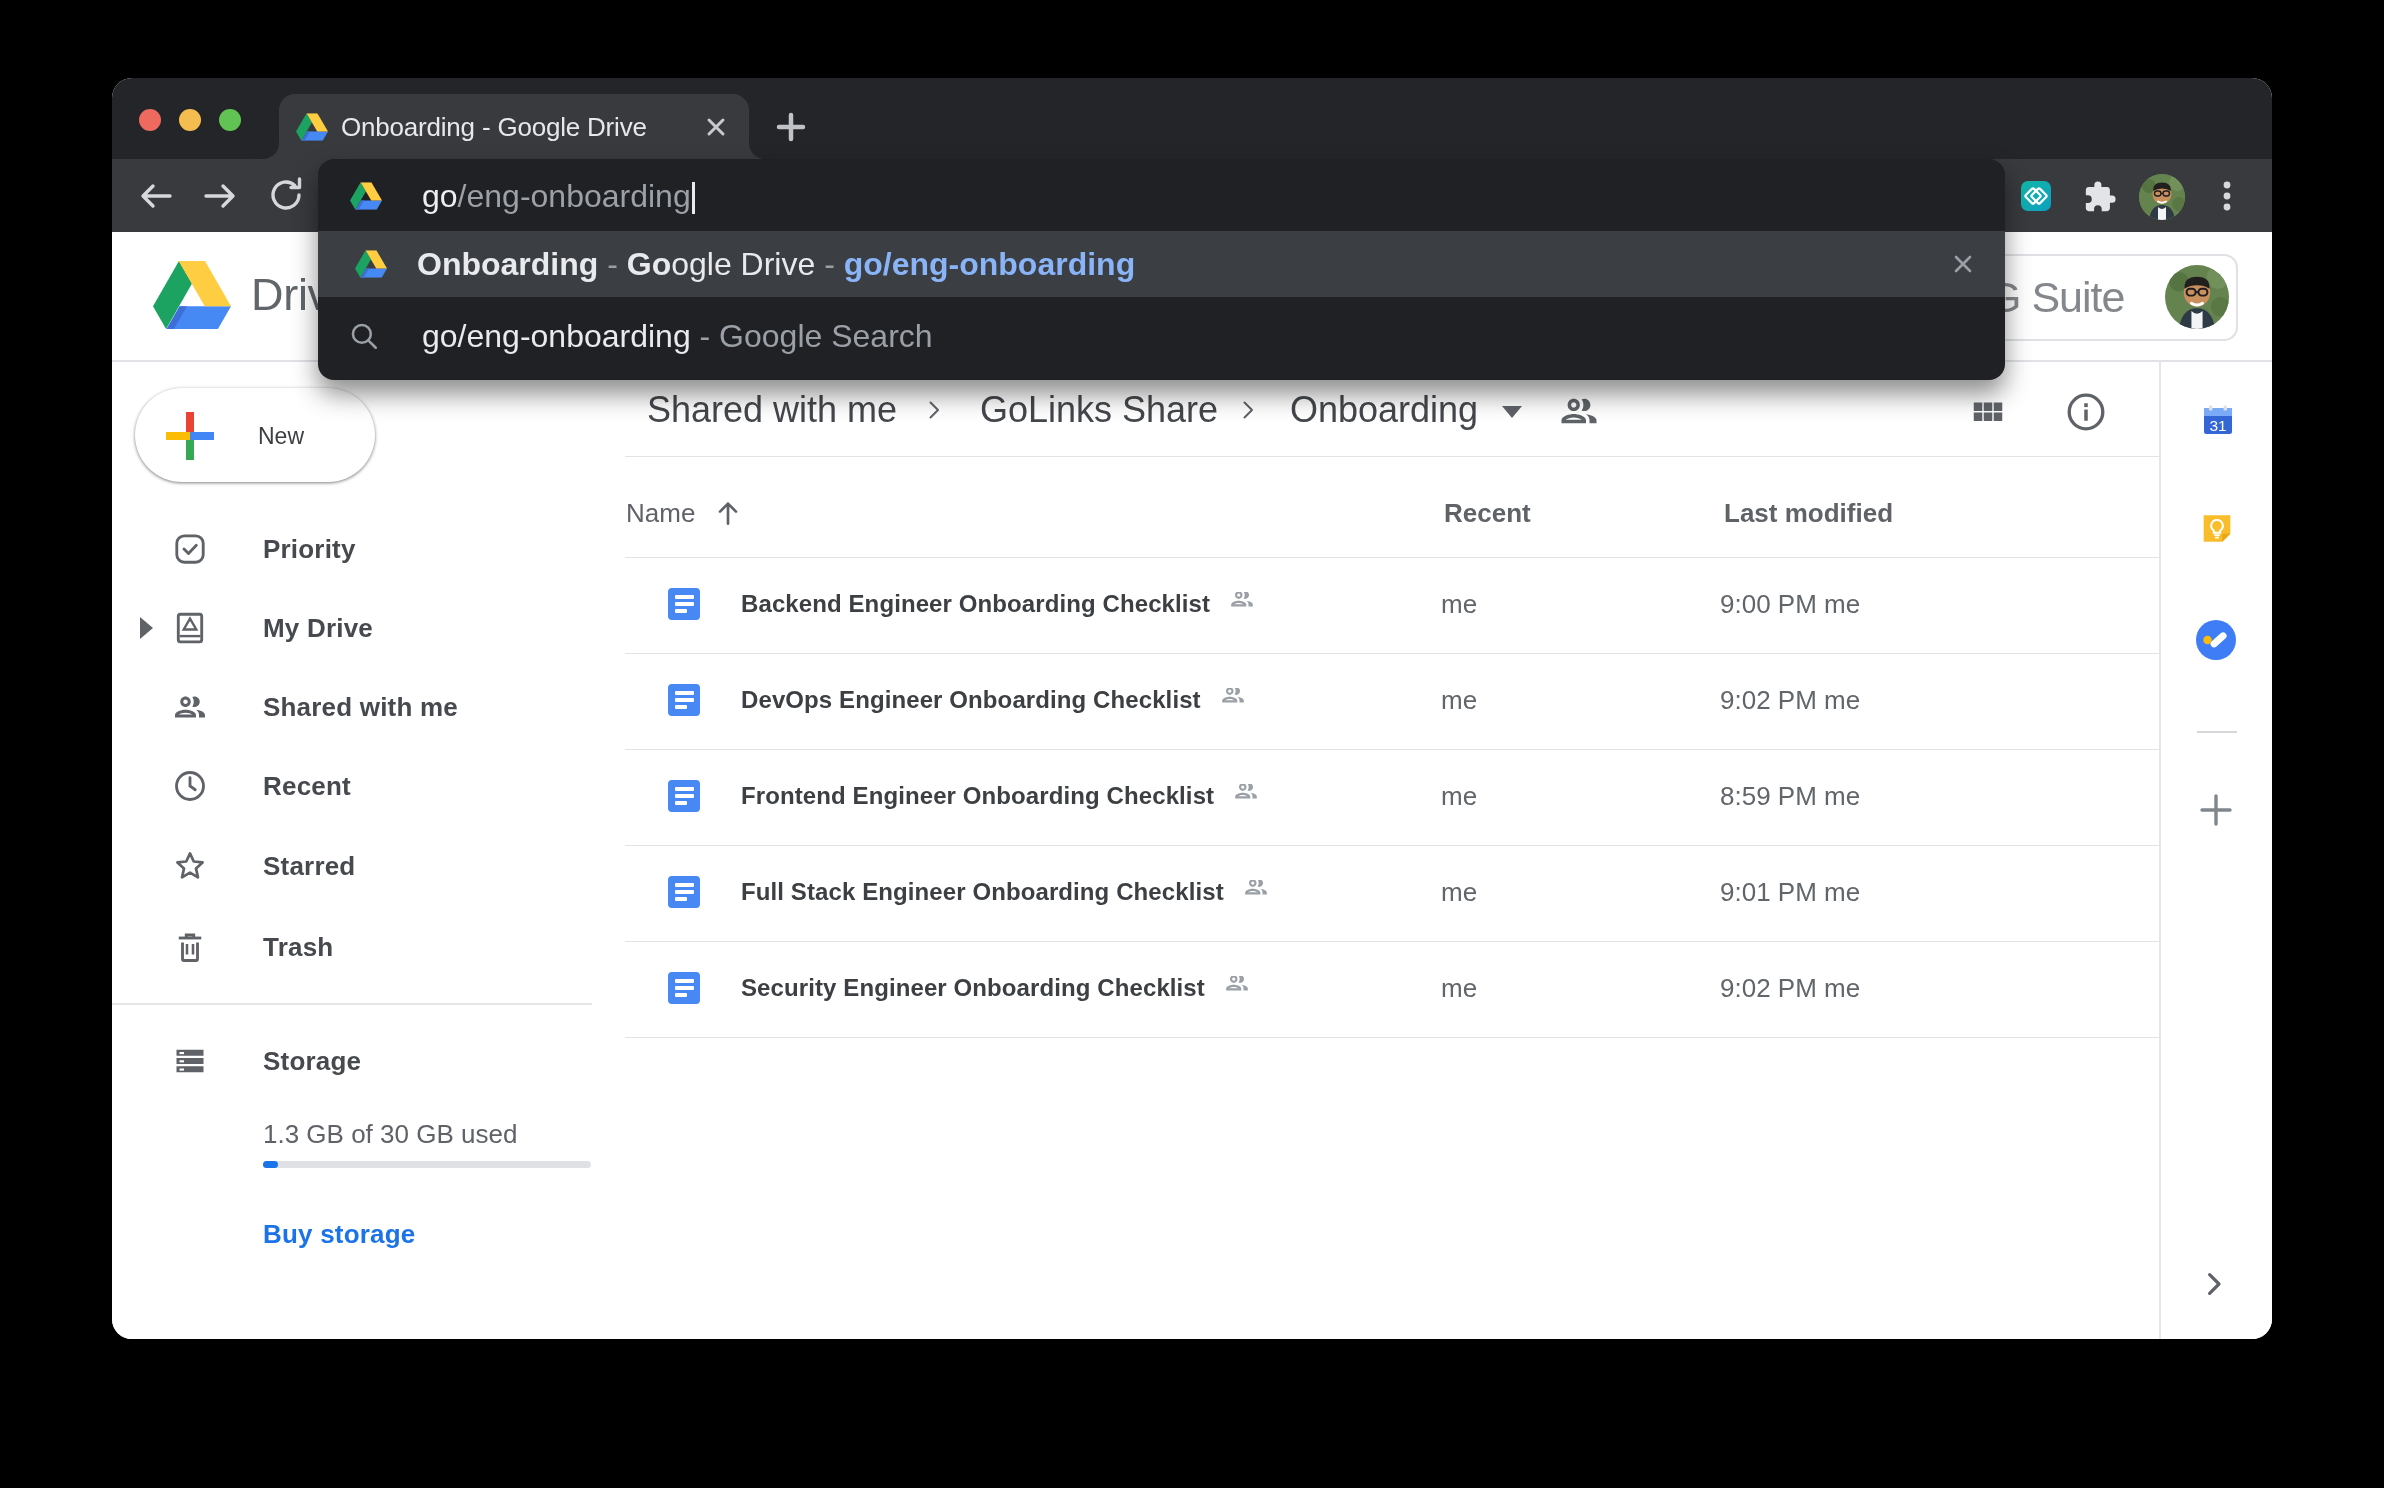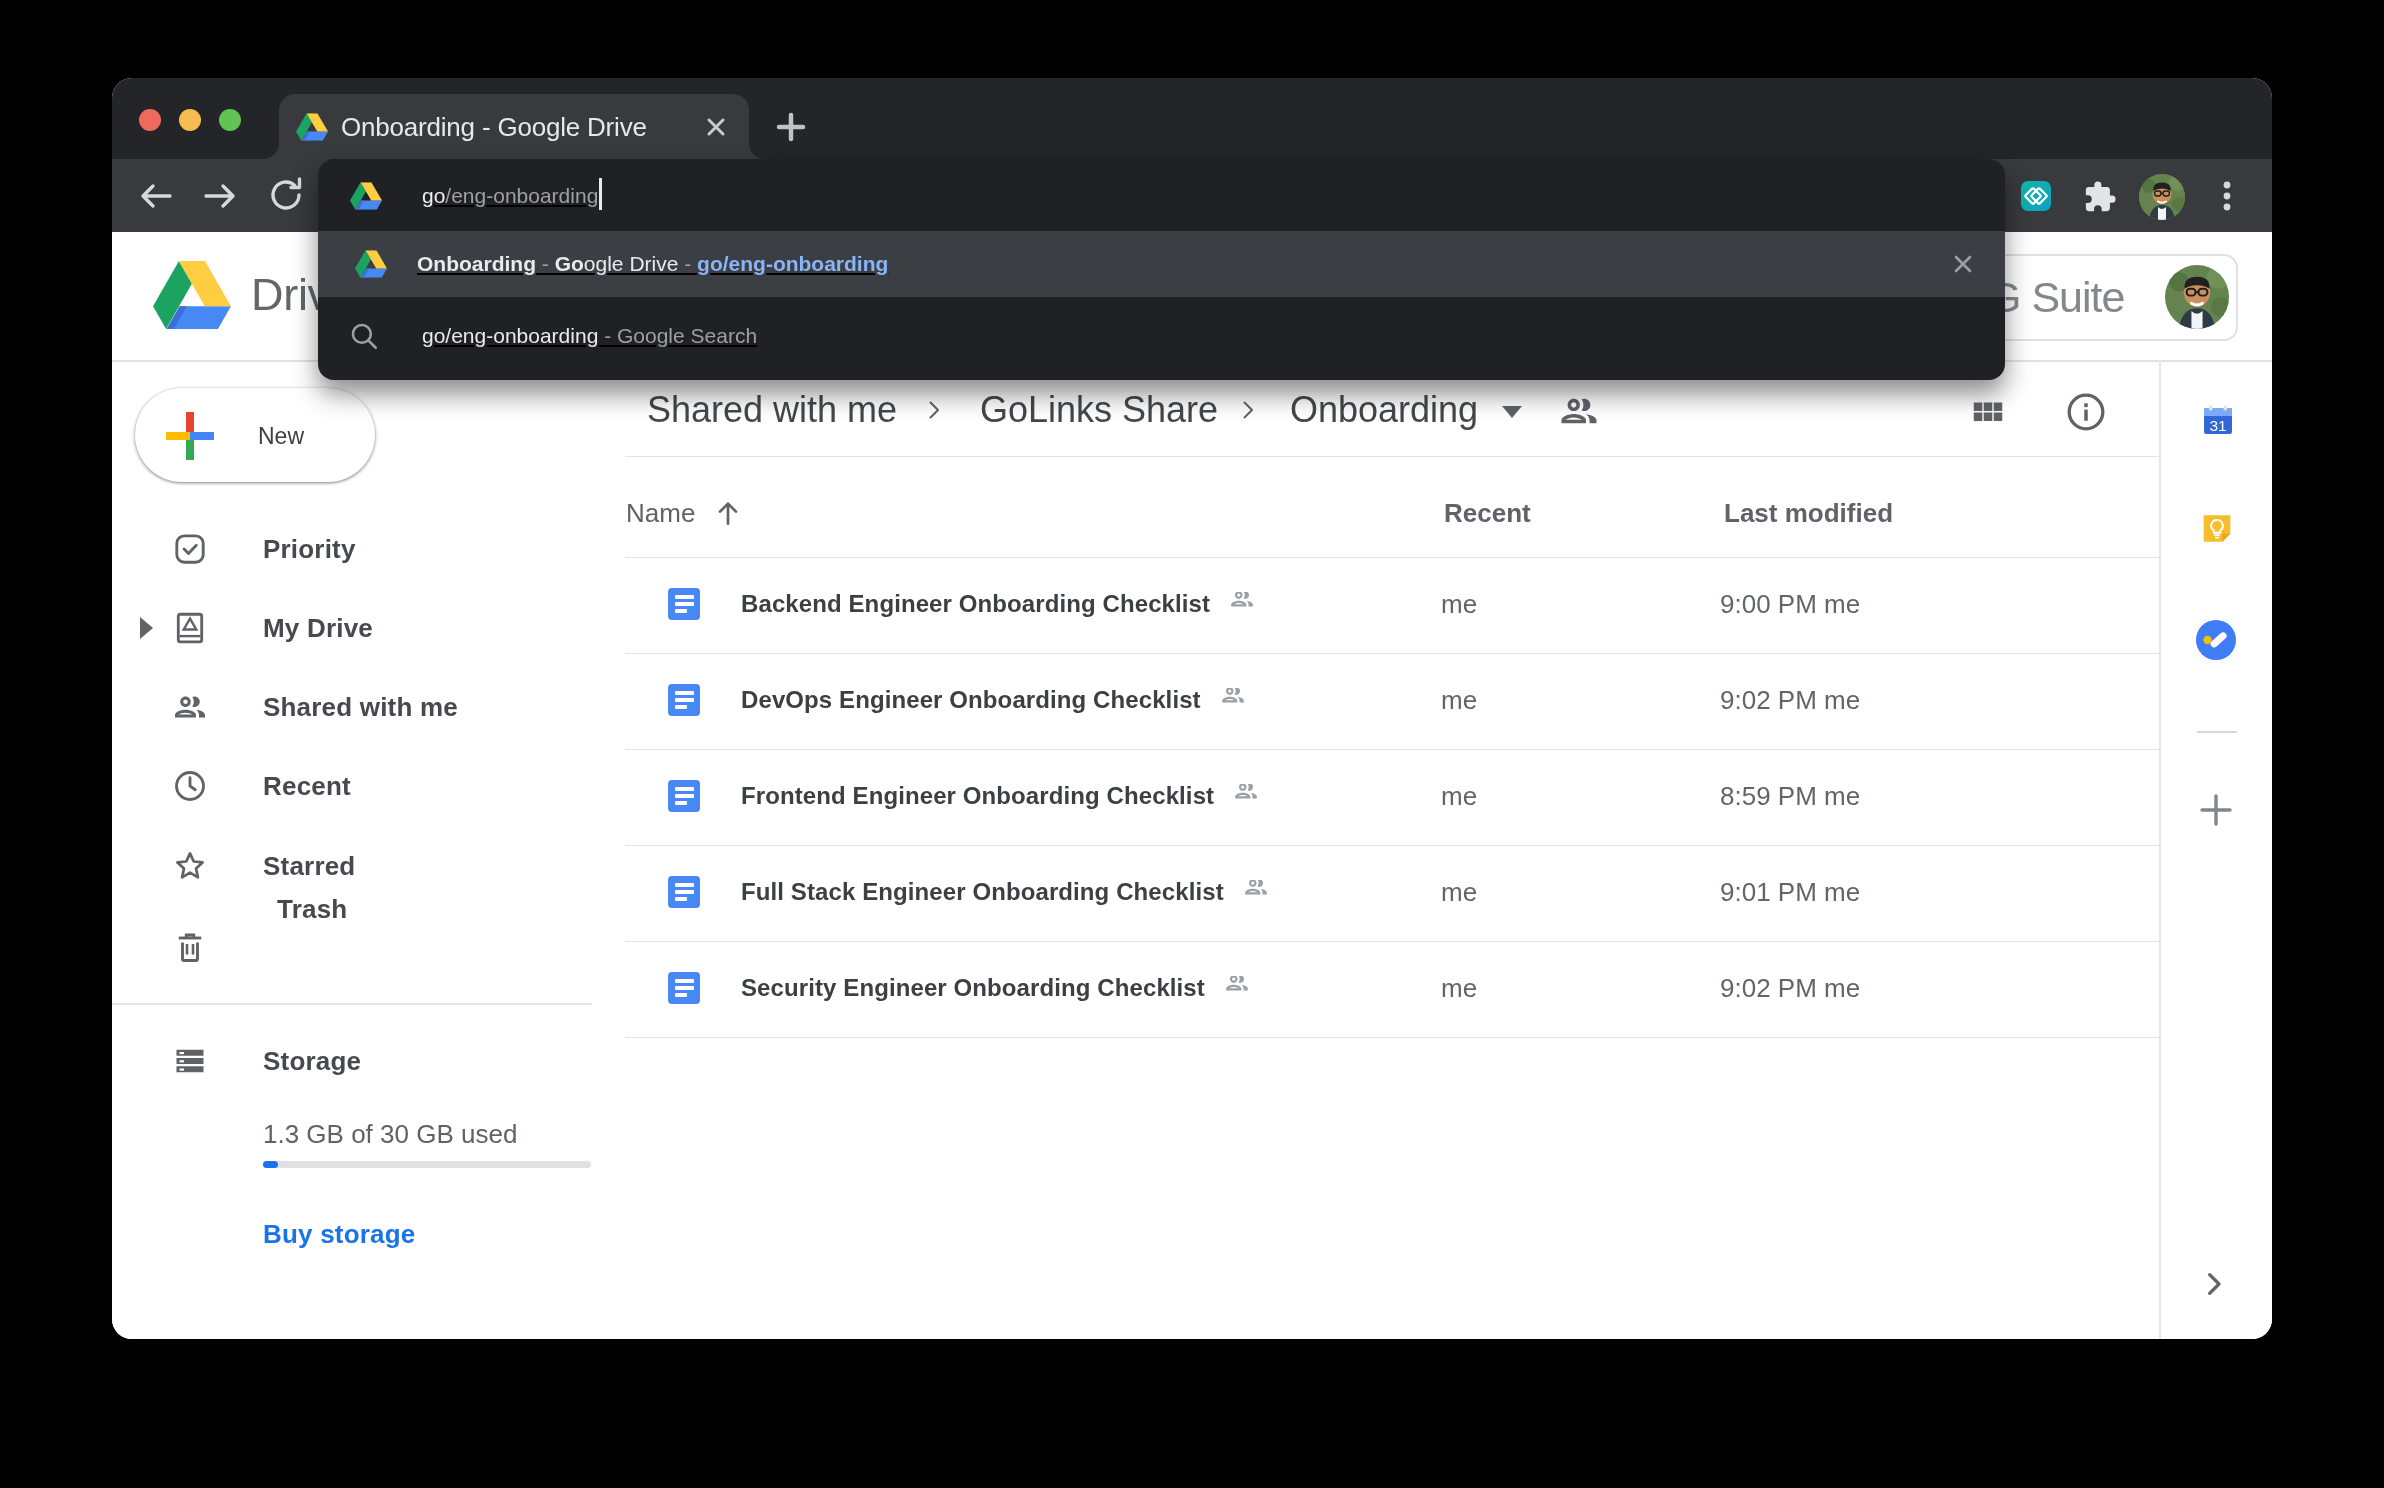--- a/index.html
+++ b/index.html
@@ -41,21 +41,21 @@
   .rme2 { position:absolute; left:1712px; font-size:26px; color:#61666b; }
   .ppl { position:absolute; width:38px; height:26px; }
 
   
   #vdivider { position:absolute; left:2047px; top:282px; width:2px; height:979px; background:#e4e6e8; }
 
   
   #popup { position:absolute; left:206px; top:81px; width:1687px; height:221px;
     background:#202124; border-radius:16px; box-shadow:0 14px 26px rgba(0,0,0,.45); }
   #popSel { position:absolute; left:0; top:72px; width:1687px; height:66px; background:#3B3E43; }
-  .ptxt { font-size:21px;text-decoration:underline; }
+  .ptxt { font-size:32px; }
 </style>
 </head>
 <body>
 <div id="stage">
 <svg width="0" height="0" style="position:absolute">
   <defs>
     <symbol id="dlogo" viewBox="0 0 139 120.4">
       <path d="M24.2 120.4 L47.5 80 L139 80 L115.7 120.4 Z" fill="#4688f4"></path>
       <path d="M24.2 120.4 L47.5 80 L60.5 80 L37.2 120.4 Z" fill="#3e6fd9"></path>
       <path d="M46.2 0 L69.5 40 L23.3 120.4 L0 80 Z" fill="#1ca261"></path>
@@ -303,21 +303,21 @@
     <svg class="sideicon" style="top:616px;" viewBox="0 0 24 24">
       <path d="M12 3.6 L14.5 9 L20.4 9.6 L16 13.6 L17.3 19.6 L12 16.4 L6.7 19.6 L8 13.6 L3.6 9.6 L9.5 9 Z" fill="none" stroke="#5f6368" stroke-width="1.8" stroke-linejoin="round"></path>
     </svg>
     <div class="sideitem" style="top:613px; height:42px; line-height:42px;">Starred</div>
     <svg class="sideicon" style="top:697px;" viewBox="0 0 24 24">
       <path d="M7 9 L7 20 Q7 21 8 21 L16 21 Q17 21 17 20 L17 9" fill="none" stroke="#5f6368" stroke-width="1.9"></path>
       <path d="M4.5 6 L19.5 6" stroke="#5f6368" stroke-width="1.9"></path>
       <path d="M9.5 6 L9.5 4 L14.5 4 L14.5 6" fill="none" stroke="#5f6368" stroke-width="1.9"></path>
       <path d="M10 10 L10 17 M14 10 L14 17" stroke="#5f6368" stroke-width="1.7"></path>
     </svg>
-    <div class="sideitem" style="top:656px; height:42px; line-height:42px;margin-left:14px;">Trash</div>
+    <div class="sideitem" style="top:694px; height:42px; line-height:42px;">Trash</div>
 
     <div class="abs" style="left:0; top:771px; width:480px; height:2px; background:#e4e6e8;"></div>
 
     <svg class="sideicon" style="top:811px;" viewBox="0 0 24 24">
       <g fill="#5f6368">
         <path d="M3 4.5h18v4H3z M3 10h18v4H3z M3 15.5h18v4H3z"></path>
       </g>
       <g fill="#fff">
             <rect x="5" y="6" width="3" height="1.4"></rect>
             <rect x="5" y="11.5" width="3" height="1.4"></rect>

